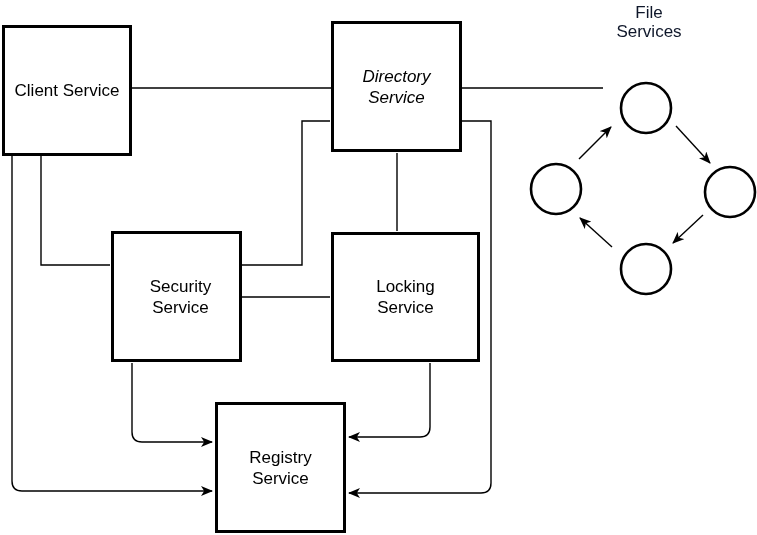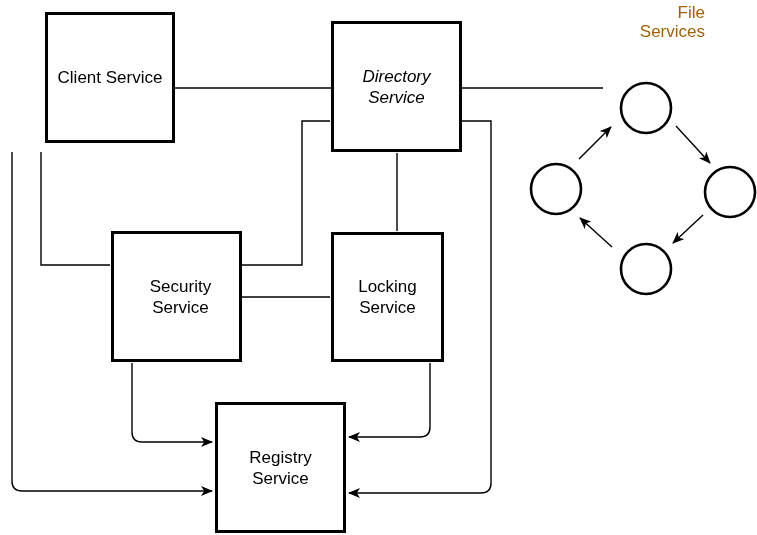--- a/index.html
+++ b/index.html
@@ -22,32 +22,32 @@
     background: #ffffff;
     display: flex;
     align-items: center;
     justify-content: center;
     text-align: center;
     color: #000000;
     font-size: 17px;
     line-height: 21px;
     white-space: pre-line;
   }
-  #node-client    { left: 2px;   top: 12px;  width: 130px; height: 131px; margin-left: 43px; }
+  #node-client    { left: 2px;   top: 25px;  width: 130px; height: 131px; }
   #node-directory { left: 331px; top: 21px;  width: 131px; height: 131px; font-style: italic; }
   #node-security  { left: 111px; top: 231px; width: 131px; height: 131px; padding-left: 8px; }
-  #node-locking   { left: 331px; top: 232px; width: 113px; height: 130px; }
+  #node-locking   { left: 331px; top: 232px; width: 149px; height: 130px; }
   #node-registry  { left: 215px; top: 402px; width: 131px; height: 131px; align-items: center; }
   .cluster-label {
     position: absolute;
     left: 593px;
     top: 3px;
     width: 112px;
-    text-align: right;
-    color: #a16207;
+    text-align: center;
+    color: #0f172a;
     font-size: 17px;
     line-height: 19px;
     white-space: pre-line;
   }
 </style>
 </head>
 <body>
 
 <div class="stage">
 

